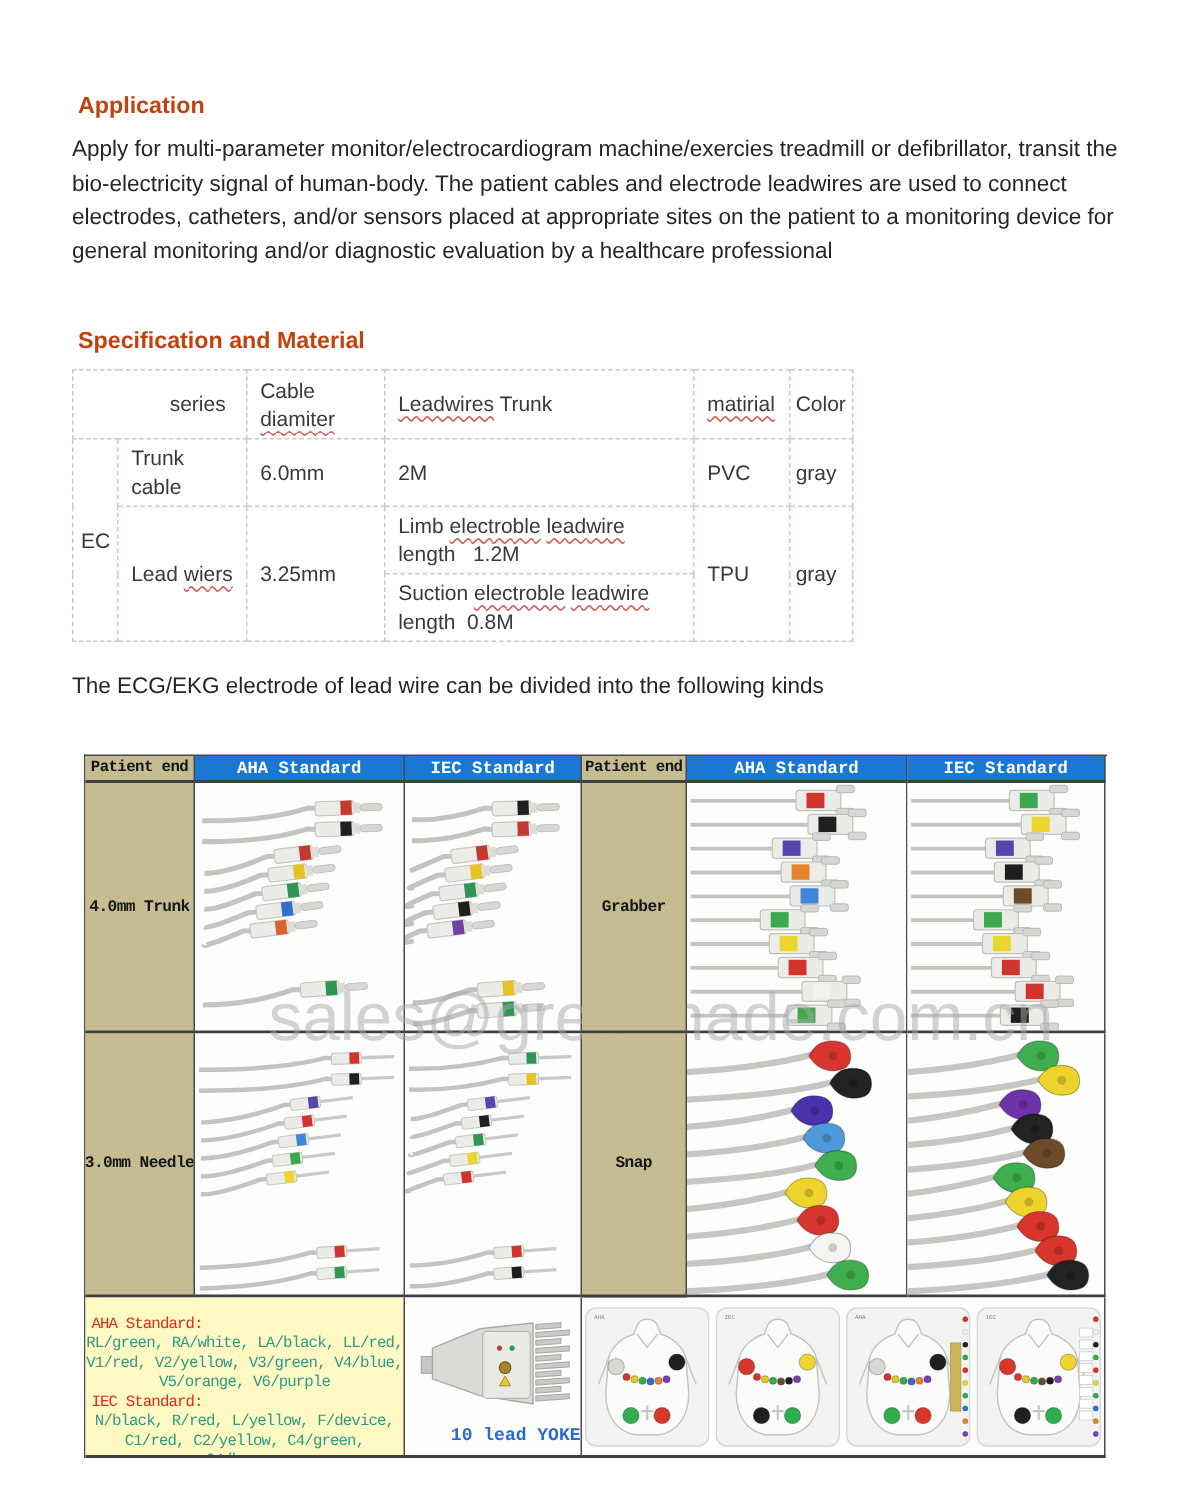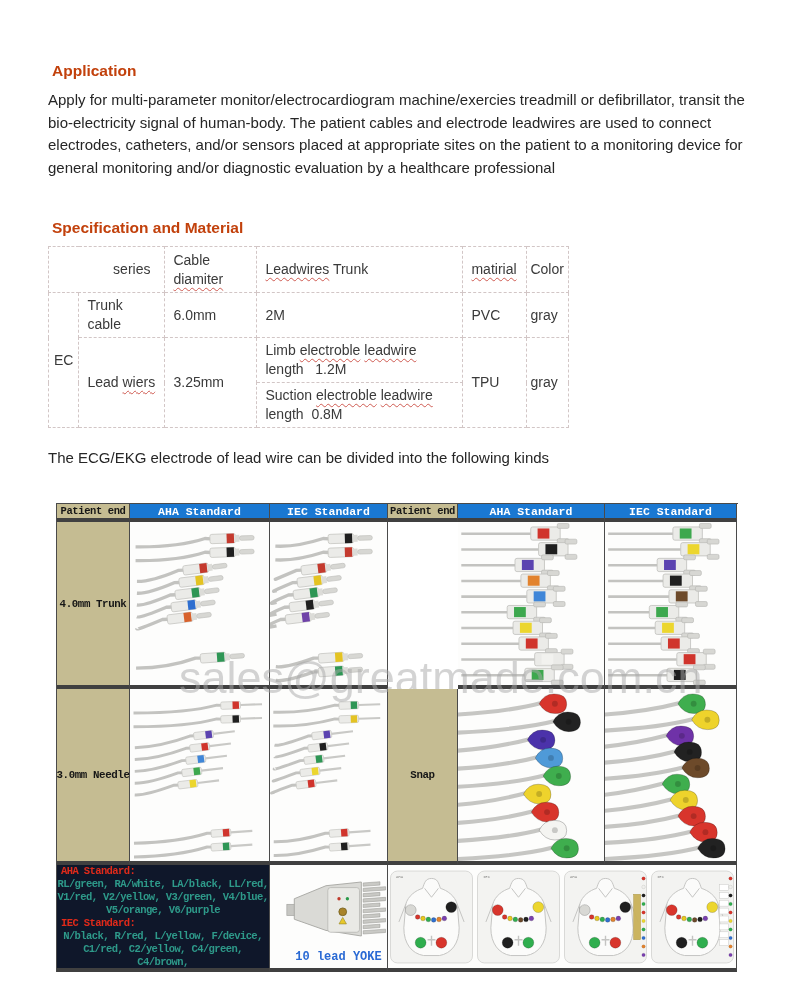--- a/index.html
+++ b/index.html
@@ -15,39 +15,39 @@
   .misspell{text-decoration-line:underline;text-decoration-style:wavy;
             text-decoration-color:#cf5b52;text-decoration-thickness:1px;text-underline-offset:3px;}
   
   #figure{position:absolute;left:56px;top:503px;width:682px;}
   #fig-title{text-align:center;font-family:"Liberation Mono",monospace;font-weight:bold;
              font-size:15.5px;letter-spacing:.5px;color:#1c1c1c;margin-bottom:5px;}
   #fig-grid{display:grid;position:relative;
             grid-template-columns:73px 140px 118px 70px 147px 132px;
             grid-template-rows:18px 167px 176px 107px;
             border-top:1px solid #4a4a4a;border-left:1px solid #4a4a4a;background:#fff;}
-  .fcell{box-sizing:border-box;border-right:1px solid #4a4a4a;border-bottom:4px solid #404040;
+  .fcell{box-sizing:border-box;border-right:1px solid #4a4a4a;border-bottom:2px solid #404040;
          overflow:hidden;position:relative;}
   .tan{background:#c5bc92;position:relative;z-index:6;}
   .blu{background:#1a78d2;position:relative;z-index:6;}
   .hdr{display:flex;align-items:center;justify-content:center;
        font-family:"Liberation Mono",monospace;font-weight:bold;font-size:11.5px;}
   .hdr.blu{color:#ffffff;}
   .hdr.tan{color:#161616;font-size:10.5px;letter-spacing:-.4px;}
   .rowlab{display:flex;align-items:center;justify-content:center;
           font-family:"Liberation Mono",monospace;font-weight:bold;font-size:10.8px;
           letter-spacing:-.4px;color:#161616;white-space:nowrap;}
   .leadcell{background:#fdfdfc;}
   .leadcell svg{display:block;width:100%;height:100%;}
   
-  #green-cell{background:#0f172a;font-family:"Liberation Mono",monospace;font-weight:bold;
-              font-size:10.5px;letter-spacing:-.6px;line-height:13px;padding-top:0;z-index:6;}
+  #green-cell{background:#fef9c3;font-family:"Liberation Mono",monospace;font-weight:normal;
+              font-size:10.5px;letter-spacing:-.6px;line-height:13px;padding-top:12px;z-index:6;}
   #green-cell .std-label{color:#e02a1a;text-align:left;padding-left:4px;}
   #green-cell .std-line{color:#2e9a8a;text-align:center;}
-  #yoke-cell{background:#fdfdfc;display:flex;flex-direction:column;align-items:center;padding-left:20px;}
+  #yoke-cell{background:#fdfdfc;display:flex;flex-direction:column;align-items:flex-end;padding-left:20px;}
   #yoke-cell svg{width:108px;height:80px;margin-top:4px;}
   #yoke-caption{font-family:"Liberation Mono",monospace;font-weight:bold;font-size:12px;
                 color:#2a6ad4;margin-top:1px;}
   #torso-cell{background:#fdfdfc;display:flex;gap:4px;align-items:center;padding:5px 2px;}
   #torso-cell svg{width:84px;height:94px;}
   #watermark{position:absolute;left:122px;top:148px;z-index:5;pointer-events:none;
              font-family:"Liberation Sans",sans-serif;font-size:45px;color:#a9a9a9;
              opacity:.5;white-space:nowrap;letter-spacing:0px;}
 </style>
 </head>
@@ -237,20 +237,21 @@
             </g>
             <g transform="rotate(-4 95 146)">
               <path d="M4 155 Q 15 157 43 149 L 49 149.5" stroke="#c3c3c0" stroke-width="3.4" fill="none"></path>
               <rect x="48" y="145" width="26" height="9.5" rx="2" fill="#ebebe8" stroke="#c6c6c2" stroke-width="0.8"></rect>
               <rect x="65" y="145" width="7.5" height="9.5" fill="#2e9655"></rect>
               <rect x="73" y="146.5" width="5" height="7" fill="#dcdcd8"></rect>
               <rect x="78" y="147.6" width="15" height="4.6" rx="2.2" fill="#d7d7d3" stroke="#bdbdb9" stroke-width="0.6"></rect>
             </g>
           </svg>
         </div>
+      <div class="fcell rowlab tan" style="grid-area:2/4">Grabber</div>
       <div class="fcell leadcell" style="grid-area:2/5">
           <svg viewBox="0 0 146 166">
             <line x1="2" y1="12" x2="72.72" y2="12" stroke="#c3c3c0" stroke-width="2.6"></line>
             <rect x="72.72" y="5" width="30" height="13.5" rx="2" fill="#ebebe8" stroke="#bfbfbb" stroke-width="0.8"></rect>
             <rect x="79.72" y="6.6" width="12" height="10.3" fill="#d0342c"></rect>
             <rect x="99.72" y="1.5" width="12" height="5" rx="1.5" fill="#d7d7d3" stroke="#b4b4b0" stroke-width="0.6"></rect>
             <rect x="99.72" y="17" width="12" height="5" rx="1.5" fill="#d7d7d3" stroke="#b4b4b0" stroke-width="0.6"></rect>
             <line x1="2" y1="28" x2="80.72" y2="28" stroke="#c3c3c0" stroke-width="2.6"></line>
             <rect x="80.72" y="21" width="30" height="13.5" rx="2" fill="#ebebe8" stroke="#bfbfbb" stroke-width="0.8"></rect>
             <rect x="87.72" y="22.6" width="12" height="10.3" fill="#1f1f1f"></rect>

